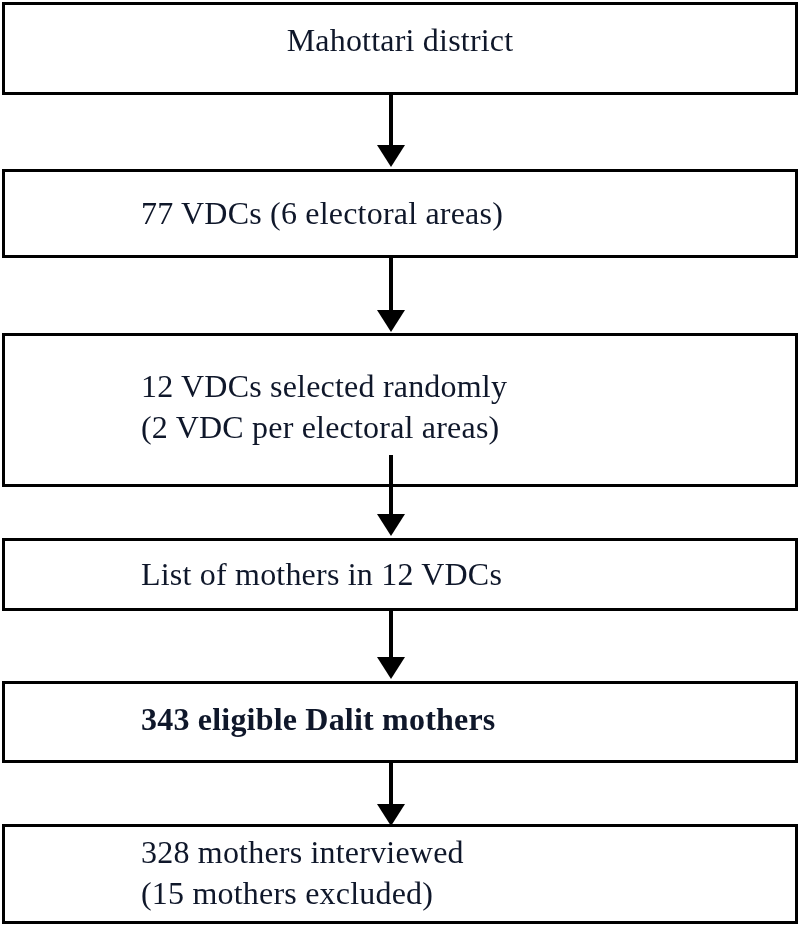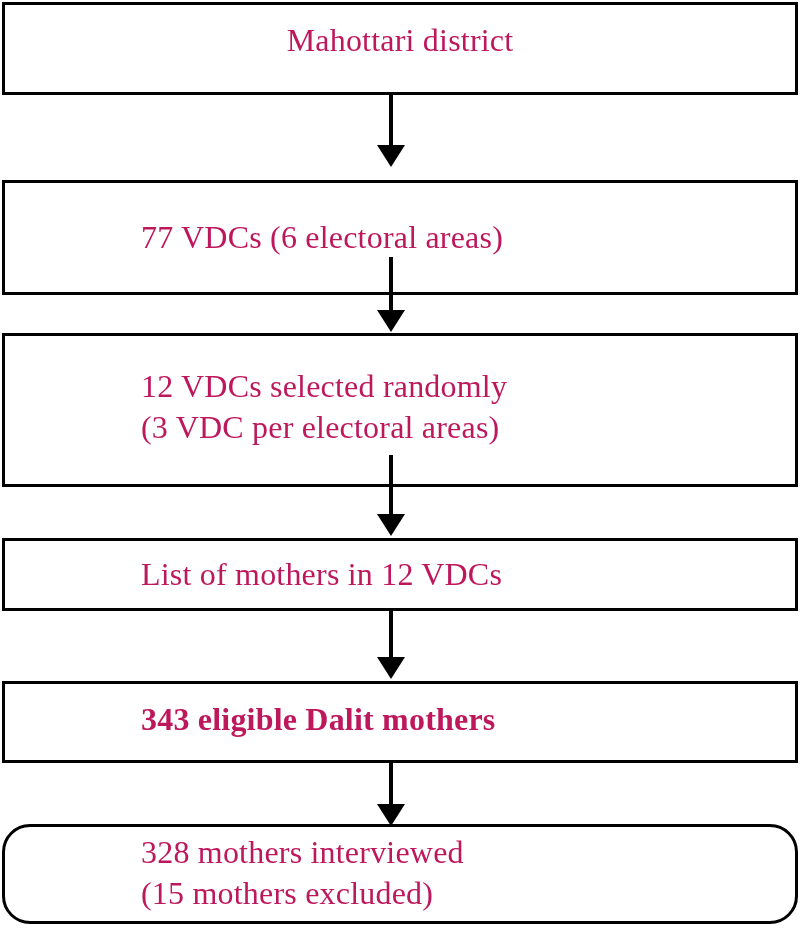--- a/index.html
+++ b/index.html
@@ -6,21 +6,21 @@
     margin: 0;
     padding: 0;
     background: #ffffff;
   }
   .canvas {
     position: relative;
     width: 800px;
     height: 939px;
     background: #ffffff;
     font-family: "Liberation Serif", "DejaVu Serif", serif;
-    color: #be185d;
+    color: #0f172a;
     overflow: hidden;
   }
   .flow-box {
     position: absolute;
     left: 2px;
     right: 2px;
     box-sizing: border-box;
     border: 3px solid #000000;
     background: #ffffff;
     display: flex;
@@ -33,25 +33,25 @@
   .flow-box.align-center {
     align-items: center;
     text-align: center;
   }
   .flow-box.align-left {
     align-items: flex-start;
     text-align: left;
     padding-left: 136px;
   }
   .box-district      { top: 2px;   height: 93px;  padding-bottom: 16px; }
-  .box-vdcs77        { top: 180px; height: 115px; font-family: Liberation Serif, serif; }
+  .box-vdcs77        { top: 169px; height: 89px; font-family: Liberation Serif, serif; }
   .box-vdcs12        { top: 333px; height: 154px; padding-bottom: 6px; }
   .box-mothers-list  { top: 538px; height: 73px; }
   .box-eligible      { top: 681px; height: 82px;  padding-bottom: 6px; font-weight: bold; }
-  .box-interviewed   { top: 824px; height: 100px; padding-bottom: 2px; border-radius: 28px; }
+  .box-interviewed   { top: 824px; height: 100px; padding-bottom: 2px; }
 
   .down-arrow {
     position: absolute;
     left: 375px;
     width: 32px;
     display: flex;
     flex-direction: column;
     align-items: center;
   }
   .arrow-1 { top: 95px;  height: 72px; }
@@ -95,21 +95,21 @@
     <span class="text-line">77 VDCs (6 electoral areas)</span>
   </div>
 
   <div class="down-arrow arrow-2">
     <div class="arrow-stem"></div>
     <div class="arrow-head"></div>
   </div>
 
   <div class="flow-box align-left box-vdcs12">
     <span class="text-line">12 VDCs selected randomly</span>
-    <span class="text-line">(3 VDC per electoral areas)</span>
+    <span class="text-line">(2 VDC per electoral areas)</span>
   </div>
 
   <div class="down-arrow arrow-3">
     <div class="arrow-stem"></div>
     <div class="arrow-head"></div>
   </div>
 
   <div class="flow-box align-left box-mothers-list">
     <span class="text-line">List of mothers in 12 VDCs</span>
   </div>

